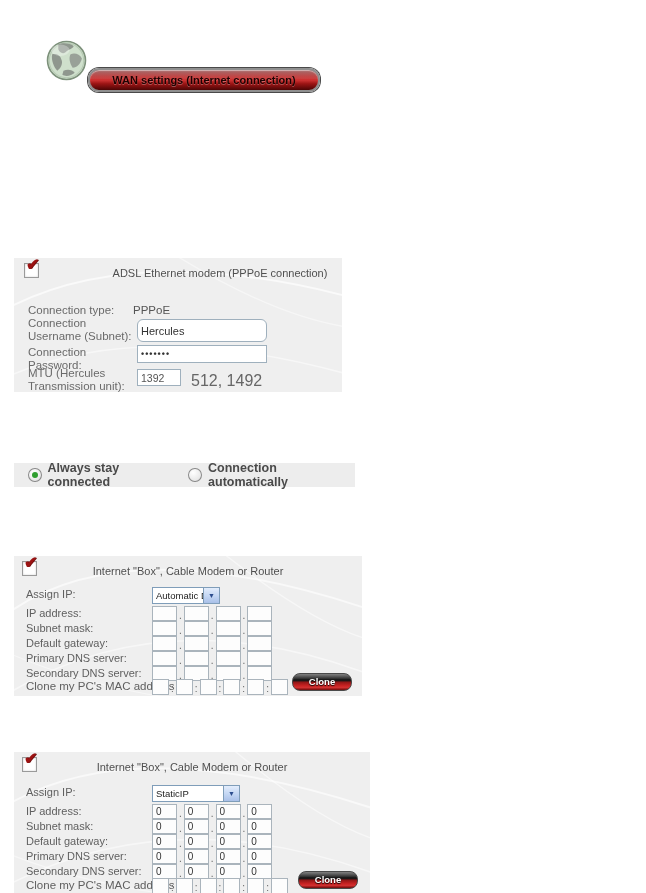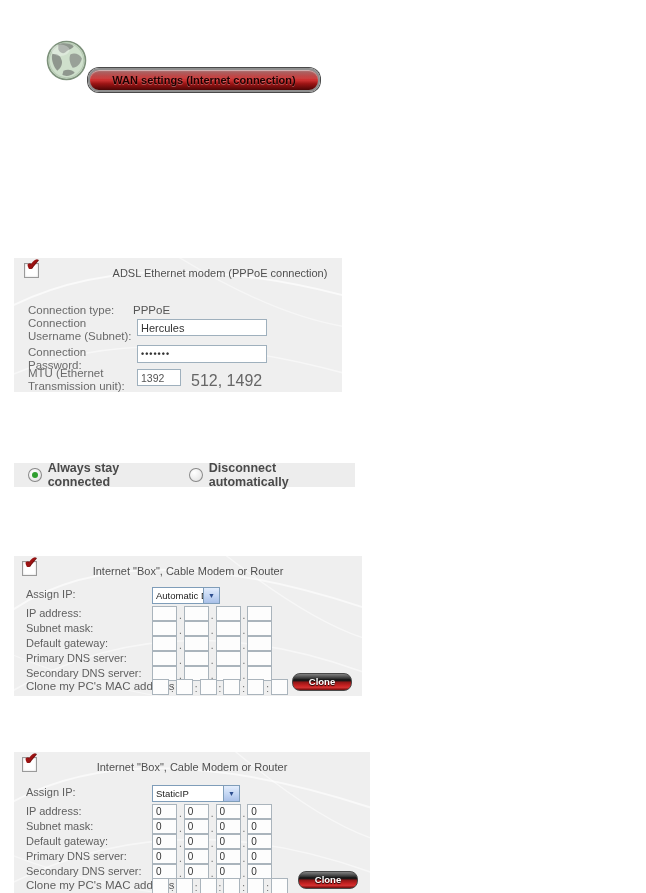--- a/index.html
+++ b/index.html
@@ -120,35 +120,35 @@
     </svg>
     <div class="chk" style="left:10px; top:5px;">
       <span class="mark">✔</span>
     </div>
     <div class="ptitle" style="padding-left:84px;">ADSL Ethernet modem (PPPoE connection)</div>
 
     <span class="plbl" style="top:46px;">Connection type:</span>
     <span style="position:absolute; left:119px; top:46px; font-size:11.5px; color:#555;">PPPoE</span>
 
     <span class="plbl" style="top:59px;">Connection Username (Subnet):</span>
-    <input class="pinput" style="left: 123px; top: 61px; width: 130px; height: 17px;" value="Hercules">
+    <input class="pinput" style="left: 123px; top: 61px; width: 130px; height: 23px; border-radius: 6px;" value="Hercules">
 
     <span class="plbl" style="top:88px;">Connection Password:</span>
     <input class="pinput" style="left: 123px; top: 87px; width: 130px; height: 18px; font-size: 9px; font-weight: bold; letter-spacing: 1px;" value="•••••••">
 
-    <span class="plbl" style="top:109px;">MTU (Ethernet Transmission unit):</span>
+    <span class="plbl" style="top:109px;">MTU (Hercules Transmission unit):</span>
     <input class="pinput" style="left: 123px; top: 111px; width: 44px; height: 17px; font-size: 10.5px; color: rgb(85, 85, 85);" value="1392">
     <span style="position:absolute; left:177px; top:114px; font-size:16px; color:#666;">512, 1492</span>
   </div>
 
   <div class="radio-strip">
     <span class="radio-icon on"></span>
     <span>Always stay connected</span>
     <span class="radio-icon" style="margin-left:8px;"></span>
-    <span>Disconnect automatically</span>
+    <span>Connection automatically</span>
   </div>
 
   <div class="panel" style="left:14px; top:556px; width:348px; height:140px;">
     <svg class="deco" width="348" height="140" viewBox="0 0 348 140">
       <path d="M-10,60 Q110,-30 360,55" stroke="#ffffff" stroke-width="2" fill="none" opacity="0.6"></path>
       <path d="M-10,140 Q150,40 360,120" stroke="#ffffff" stroke-width="1.6" fill="none" opacity="0.5"></path>
       <path d="M200,-10 Q300,70 360,85" stroke="#ffffff" stroke-width="1.4" fill="none" opacity="0.5"></path>
       <path d="M-10,95 Q90,140 230,150" stroke="#ffffff" stroke-width="1.3" fill="none" opacity="0.45"></path>
     </svg>
     <div class="chk" style="left:8px; top:5px;">

